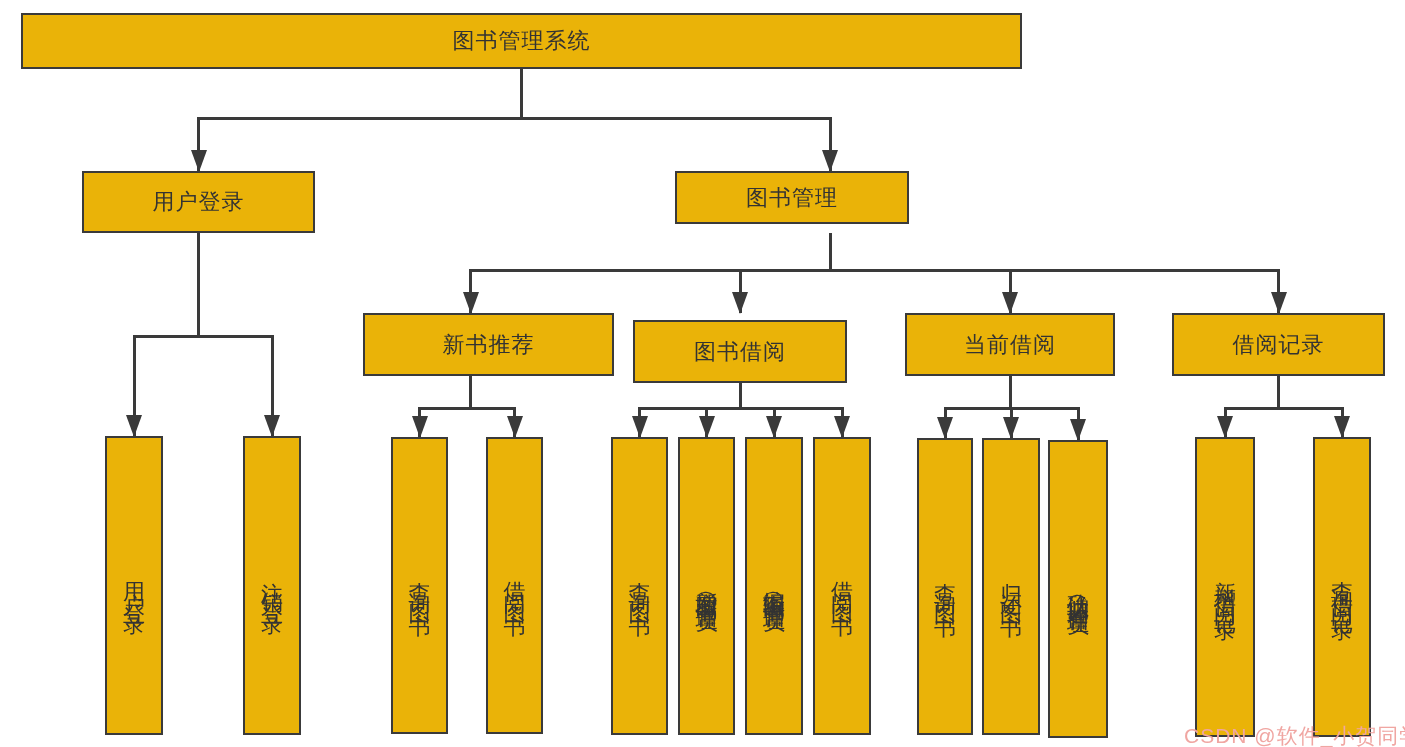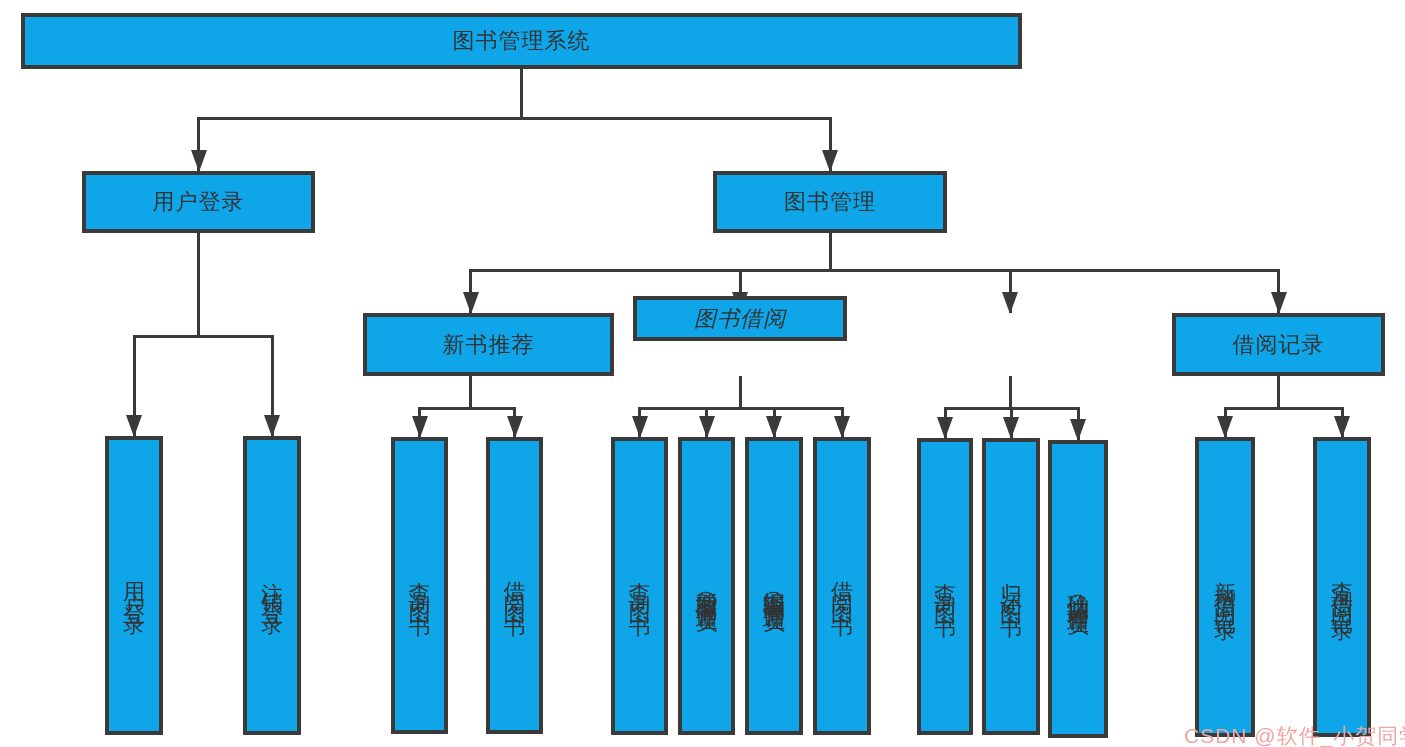--- a/index.html
+++ b/index.html
@@ -11,22 +11,22 @@
   #stage {
     position: relative;
     width: 1405px;
     height: 747px;
     background: #ffffff;
     overflow: hidden;
   }
   .node {
     position: absolute;
     box-sizing: border-box;
-    border: 4px solid #c2410c;
-    background: #0ea5e9;
+    border: 2px solid #c2410c;
+    background: #eab308;
     display: flex;
     align-items: center;
     justify-content: center;
     color: #333333;
     z-index: 2;
   }
   .node .lbl-h {
     font-size: 22px;
     letter-spacing: 1px;
     white-space: nowrap;
@@ -67,28 +67,31 @@
 <body>
 
 <div id="stage">
   <div class="watermark" style="left: 1184px; top: 722px; color: rgb(240, 166, 162);">CSDN @软件_小贺同学</div>
 <div class="node" style="left: 21px; top: 13px; width: 1001px; height: 56px; border-color: rgb(58, 58, 58); color: rgb(51, 51, 51);">
       <span class="lbl-h">图书管理系统</span>
     </div>
     <div class="node" style="left: 82px; top: 171px; width: 233px; height: 62px; border-color: rgb(58, 58, 58); color: rgb(51, 51, 51);">
       <span class="lbl-h">用户登录</span>
     </div>
-    <div class="node" style="left: 713px; top: 171px; width: 234px; height: 62px; border-color: rgb(58, 58, 58); color: rgb(51, 51, 51);">
+    <div class="node" style="left: 675px; top: 171px; width: 234px; height: 53px; border-color: rgb(58, 58, 58); color: rgb(51, 51, 51);">
       <span class="lbl-h">图书管理</span>
     </div>
     <div class="node" style="left: 363px; top: 313px; width: 251px; height: 63px; border-color: rgb(58, 58, 58); color: rgb(51, 51, 51);">
       <span class="lbl-h">新书推荐</span>
     </div>
-    <div class="node" style="left: 633px; top: 296px; width: 214px; height: 45px; border-color: rgb(58, 58, 58); color: rgb(51, 51, 51); font-style: italic;">
+    <div class="node" style="left: 633px; top: 320px; width: 214px; height: 63px; border-color: rgb(58, 58, 58); color: rgb(51, 51, 51);">
       <span class="lbl-h">图书借阅</span>
+    </div>
+    <div class="node" style="left: 905px; top: 313px; width: 210px; height: 63px; border-color: rgb(58, 58, 58); color: rgb(51, 51, 51);">
+      <span class="lbl-h">当前借阅</span>
     </div>
     <div class="node" style="left: 1172px; top: 313px; width: 213px; height: 63px; border-color: rgb(58, 58, 58); color: rgb(51, 51, 51);">
       <span class="lbl-h">借阅记录</span>
     </div>
     <div class="node" style="left: 105px; top: 436px; width: 58px; height: 299px; border-color: rgb(58, 58, 58); color: rgb(51, 51, 51);">
       <span class="lbl-v sp-wide">用户登录</span>
     </div>
     <div class="node" style="left: 243px; top: 436px; width: 58px; height: 299px; border-color: rgb(58, 58, 58); color: rgb(51, 51, 51);">
       <span class="lbl-v sp-wide">注销登录</span>
     </div>

